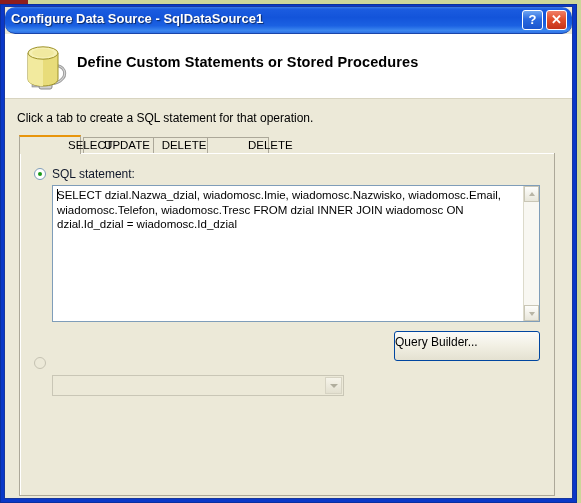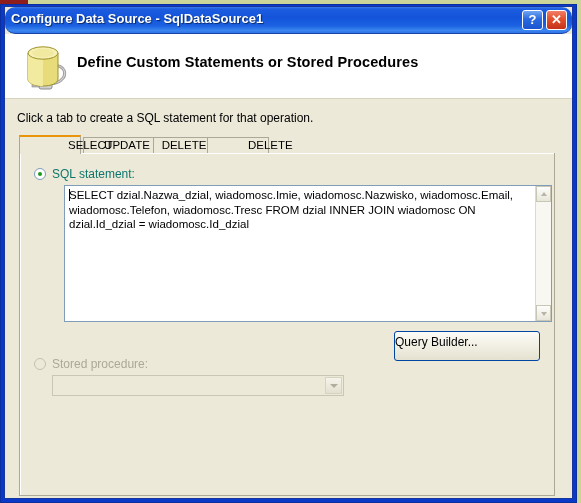--- a/index.html
+++ b/index.html
@@ -195,33 +195,32 @@
     position: absolute;
     left: 3px; top: 3px;
     width: 4px; height: 4px;
     border-radius: 50%;
     background: #1a9a1a;
   }
   .radio.disabled {
     background: #ece9d8;
     border: 1px solid #c5c2b2;
   }
-  .radio-label { font-size: 12px; color: #0f766e; }
+  .radio-label { font-size: 12px; color: #0f172a; }
   .radio-label.disabled { color: #aca899; }
 
   
   #sql-box {
     position: absolute;
     left: 32px; top: 32px;
     width: 488px; height: 137px;
     background: #ffffff;
     border: 1px solid #7f9db9;
     box-sizing: border-box;
     overflow: hidden;
-    margin-left: 12px;
   }
   #sql-text {
     position: absolute;
     left: 4px; top: 2px;
     width: 448px;
     font-family: "Liberation Sans", sans-serif;
     font-size: 11.5px;
     line-height: 14.5px;
     color: #000;
     white-space: pre-wrap;
@@ -372,21 +371,20 @@
             <div class="sb-arrow up"></div>
             <div id="sb-track"></div>
             <div class="sb-arrow down"></div>
           </div>
         </div>
 
         <div id="query-builder-btn">Query Builder...</div>
 
         <div class="radio-row" id="radio-sp-row">
           <div class="radio disabled"></div>
-          <span class="radio-label disabled">Stored procedure:</span>
         </div>
 
         <div id="sp-combo">
           <div id="sp-combo-arrow"></div>
         </div>
 
       </div>
 
     </div>
   </div>

